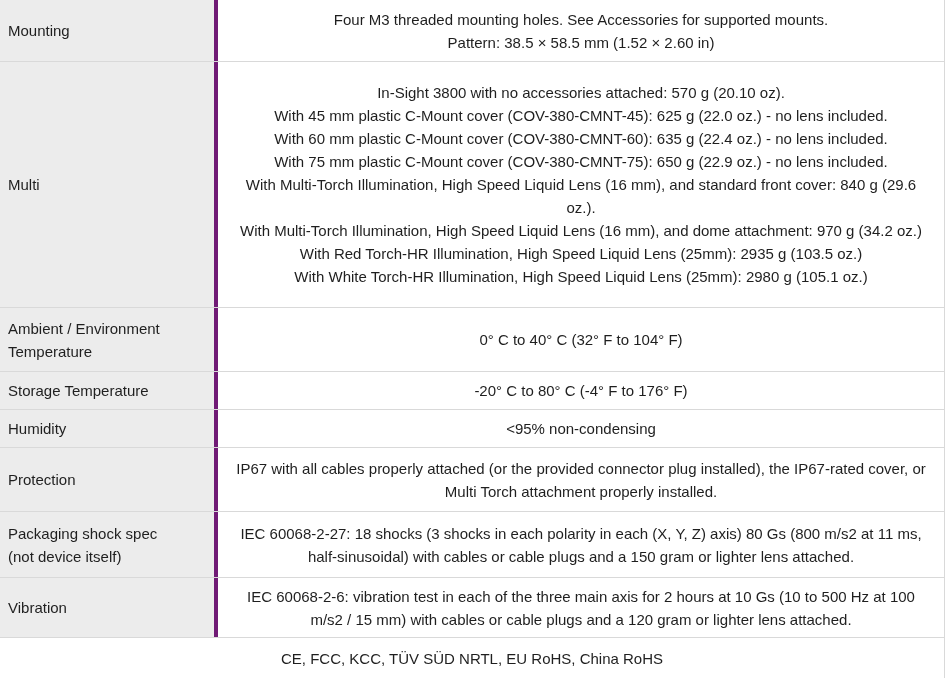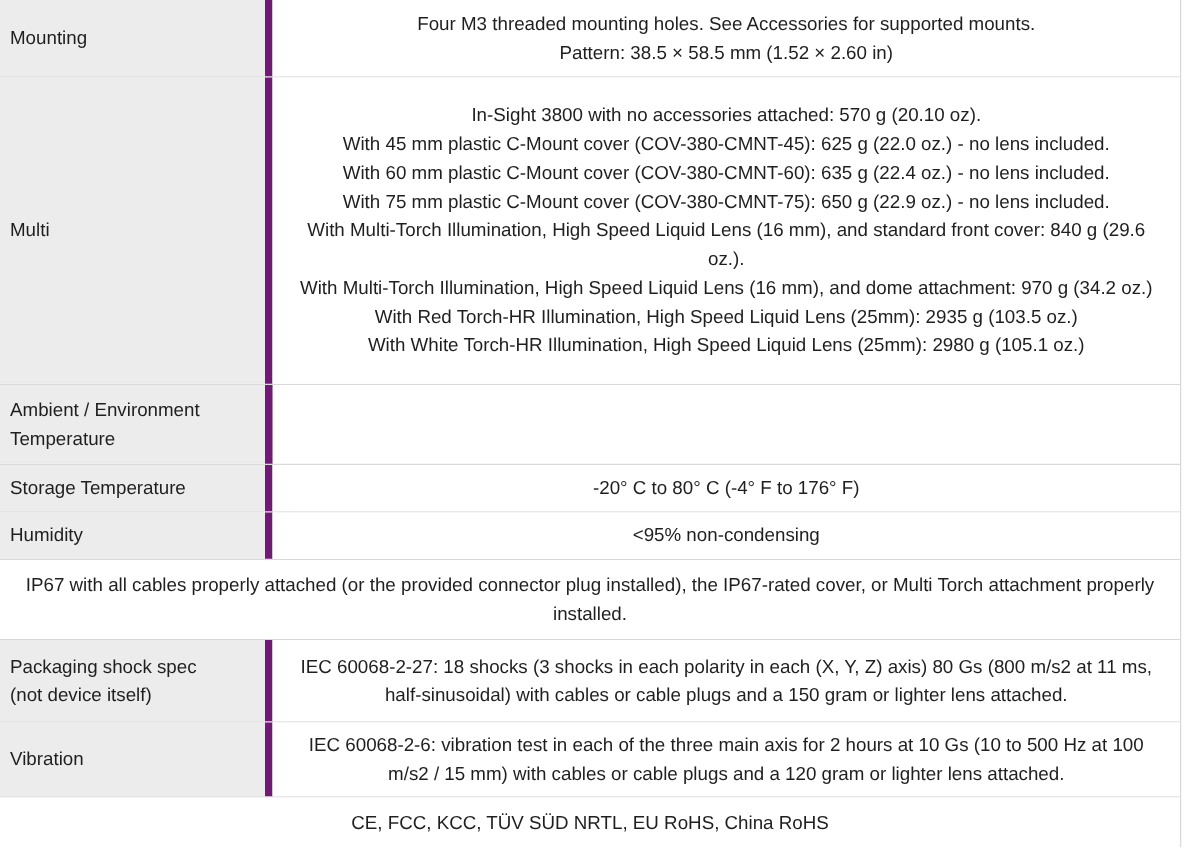--- a/index.html
+++ b/index.html
@@ -24,21 +24,21 @@
   .spec-row:nth-child(4) { height: 38px; }
   .spec-row:nth-child(5) { height: 38px; justify-content: center; }
   .spec-row:nth-child(6) { height: 64px; }
   .spec-row:nth-child(7) { height: 66px; }
   .spec-row:nth-child(8) { height: 60px; }
   .spec-row:nth-child(9) { height: 40px; }
   .label-cell {
     width: 218px;
     min-width: 218px;
     background: #ececec;
-    border-right: 6px solid #701a75;
+    border-right: 4px solid #701a75;
     display: flex;
     align-items: center;
     padding: 0 10px 0 8px;
   }
   .value-cell {
     flex: 1;
     display: flex;
     align-items: center;
     justify-content: center;
     padding: 0 14px;
@@ -86,20 +86,23 @@
 With Red Torch-HR Illumination, High Speed Liquid Lens (25mm): 2935 g (103.5 oz.)
 With White Torch-HR Illumination, High Speed Liquid Lens (25mm): 2980 g (105.1 oz.)</span>
     </div>
   </div>
 
   <div class="spec-row">
     <div class="label-cell">
       <span class="cell-text">Ambient / Environment
 Temperature</span>
     </div>
+    <div class="value-cell">
+      <span class="cell-text">0° C to 40° C (32° F to 104° F)</span>
+    </div>
   </div>
 
   <div class="spec-row">
     <div class="label-cell">
       <span class="cell-text">Storage Temperature</span>
     </div>
     <div class="value-cell">
       <span class="cell-text">-20° C to 80° C (-4° F to 176° F)</span>
     </div>
   </div>
@@ -107,20 +110,23 @@
   <div class="spec-row">
     <div class="label-cell">
       <span class="cell-text">Humidity</span>
     </div>
     <div class="value-cell">
       <span class="cell-text">&lt;95% non-condensing</span>
     </div>
   </div>
 
   <div class="spec-row">
+    <div class="label-cell">
+      <span class="cell-text">Protection</span>
+    </div>
     <div class="value-cell">
       <span class="cell-text">IP67 with all cables properly attached (or the provided connector plug installed), the IP67-rated cover, or Multi Torch attachment properly installed.</span>
     </div>
   </div>
 
   <div class="spec-row">
     <div class="label-cell">
       <span class="cell-text">Packaging shock spec
 (not device itself)</span>
     </div>

